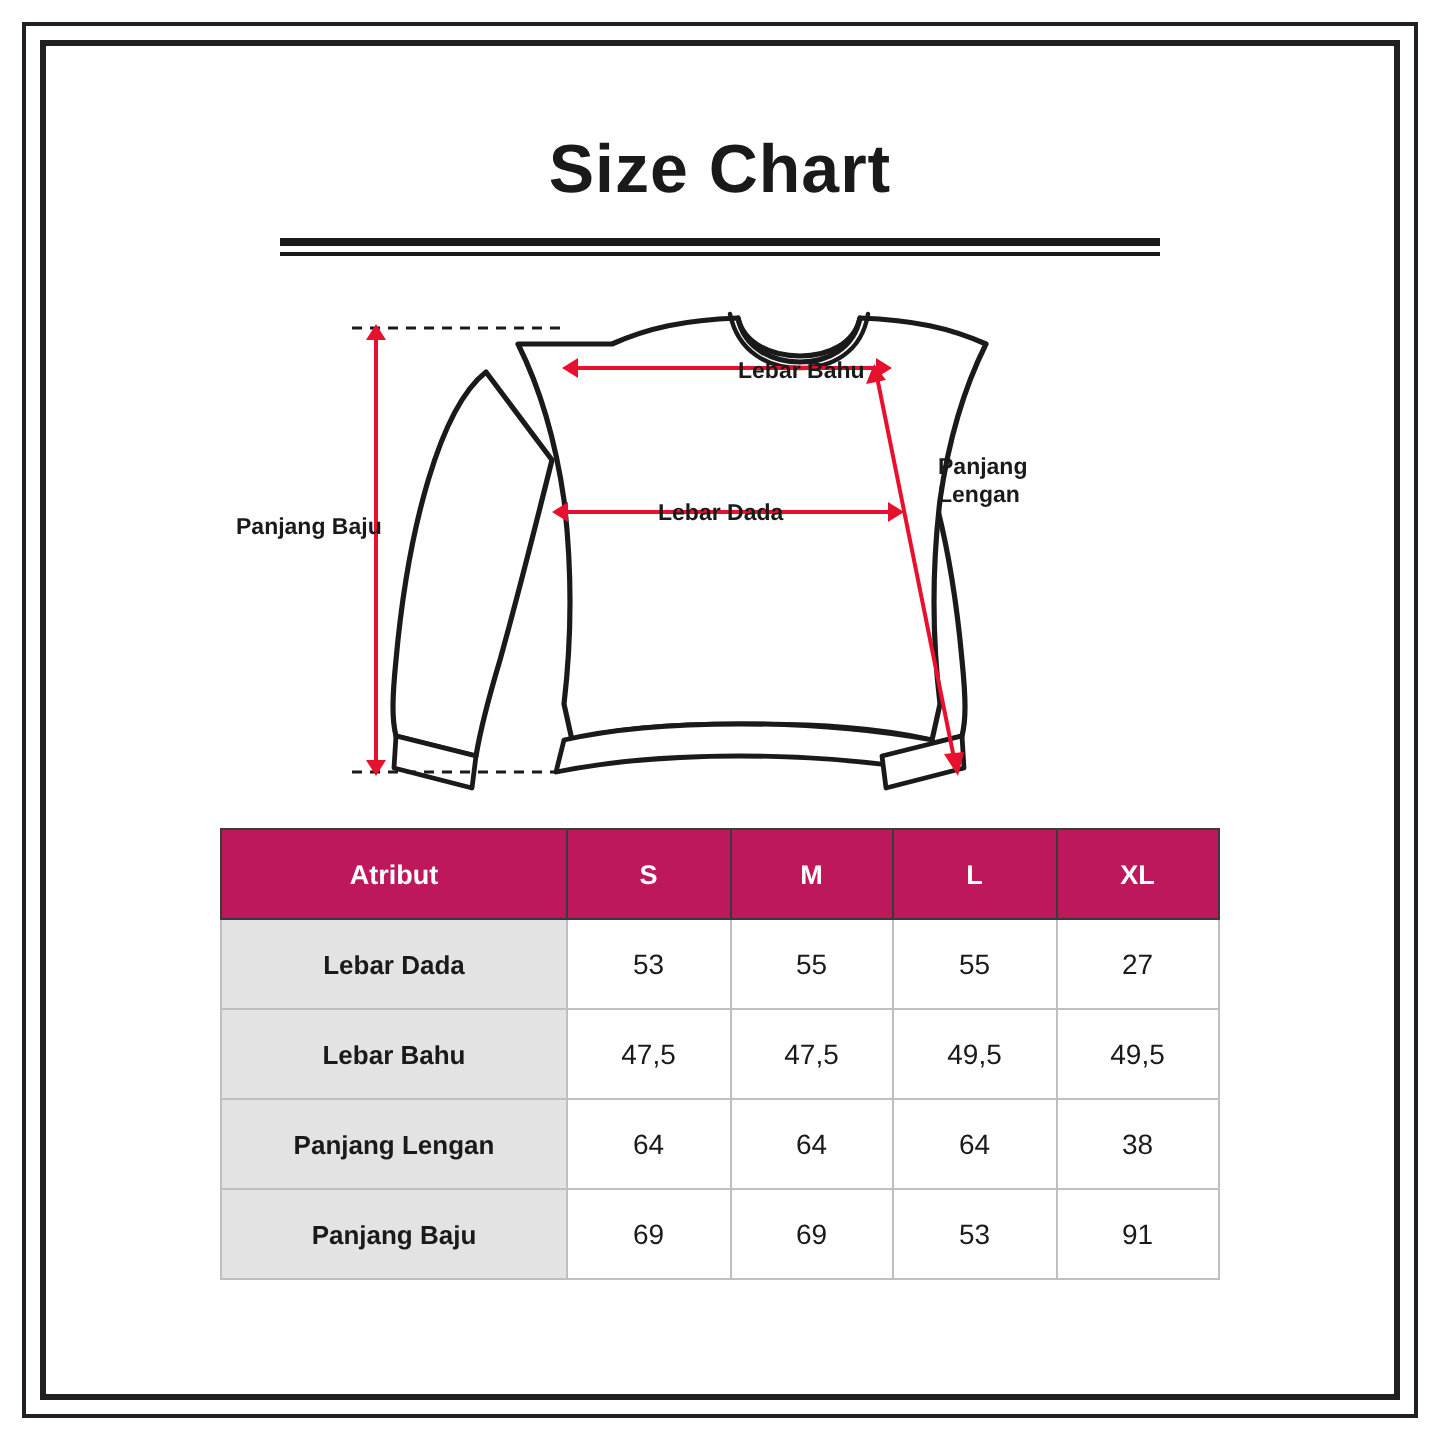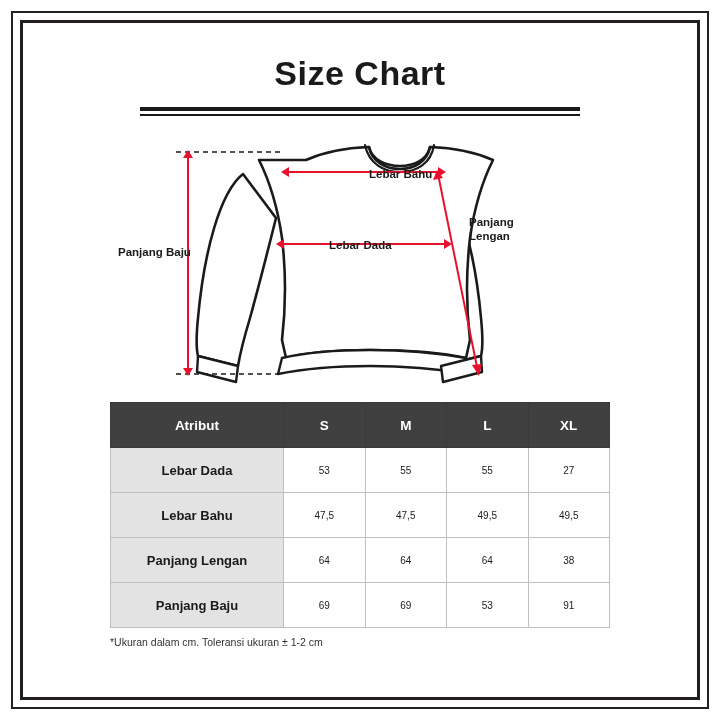--- a/index.html
+++ b/index.html
@@ -46,21 +46,21 @@
     right: 36px;
     bottom: 36px;
     box-sizing: border-box;
   }
   .title {
     text-align: center;
     font-size: 34px;
     font-weight: bold;
     letter-spacing: 0.5px;
     color: #1a1a1a;
-    margin-top: 18px;
+    margin-top: 30px;
   }
   .title-rules {
     width: 440px;
     margin: 14px auto 0 auto;
   }
   .rule-thick {
     height: 4px;
     background: #1a1a1a;
   }
   .rule-thin {
@@ -95,25 +95,25 @@
     border-collapse: collapse;
     width: 500px;
     margin: 8px auto 0 auto;
     table-layout: fixed;
   }
   table.size-table th,
   table.size-table td {
     border: 1px solid #bfbfbf;
     height: 42px;
     text-align: center;
-    font-size: 10px;
+    font-size: 14px;
     color: #1a1a1a;
   }
   table.size-table thead th {
-    background: #404040;
+    background: #be185d;
     color: #ffffff;
     font-weight: bold;
     font-size: 13.5px;
     border: 1px solid #3a3a3a;
   }
   table.size-table thead th.attr-head {
     width: 170px;
   }
   table.size-table tbody td.attr-cell {
     background: #e3e3e3;
@@ -239,15 +239,14 @@
         <tr>
           <td class="attr-cell">Panjang Baju</td>
           <td>69</td>
           <td>69</td>
           <td>53</td>
           <td>91</td>
         </tr>
       </tbody>
     </table>
 
-    <div class="footnote">*Ukuran dalam cm. Toleransi ukuran ± 1-2 cm</div>
   </div>
 </div>
 
 </body></html>

